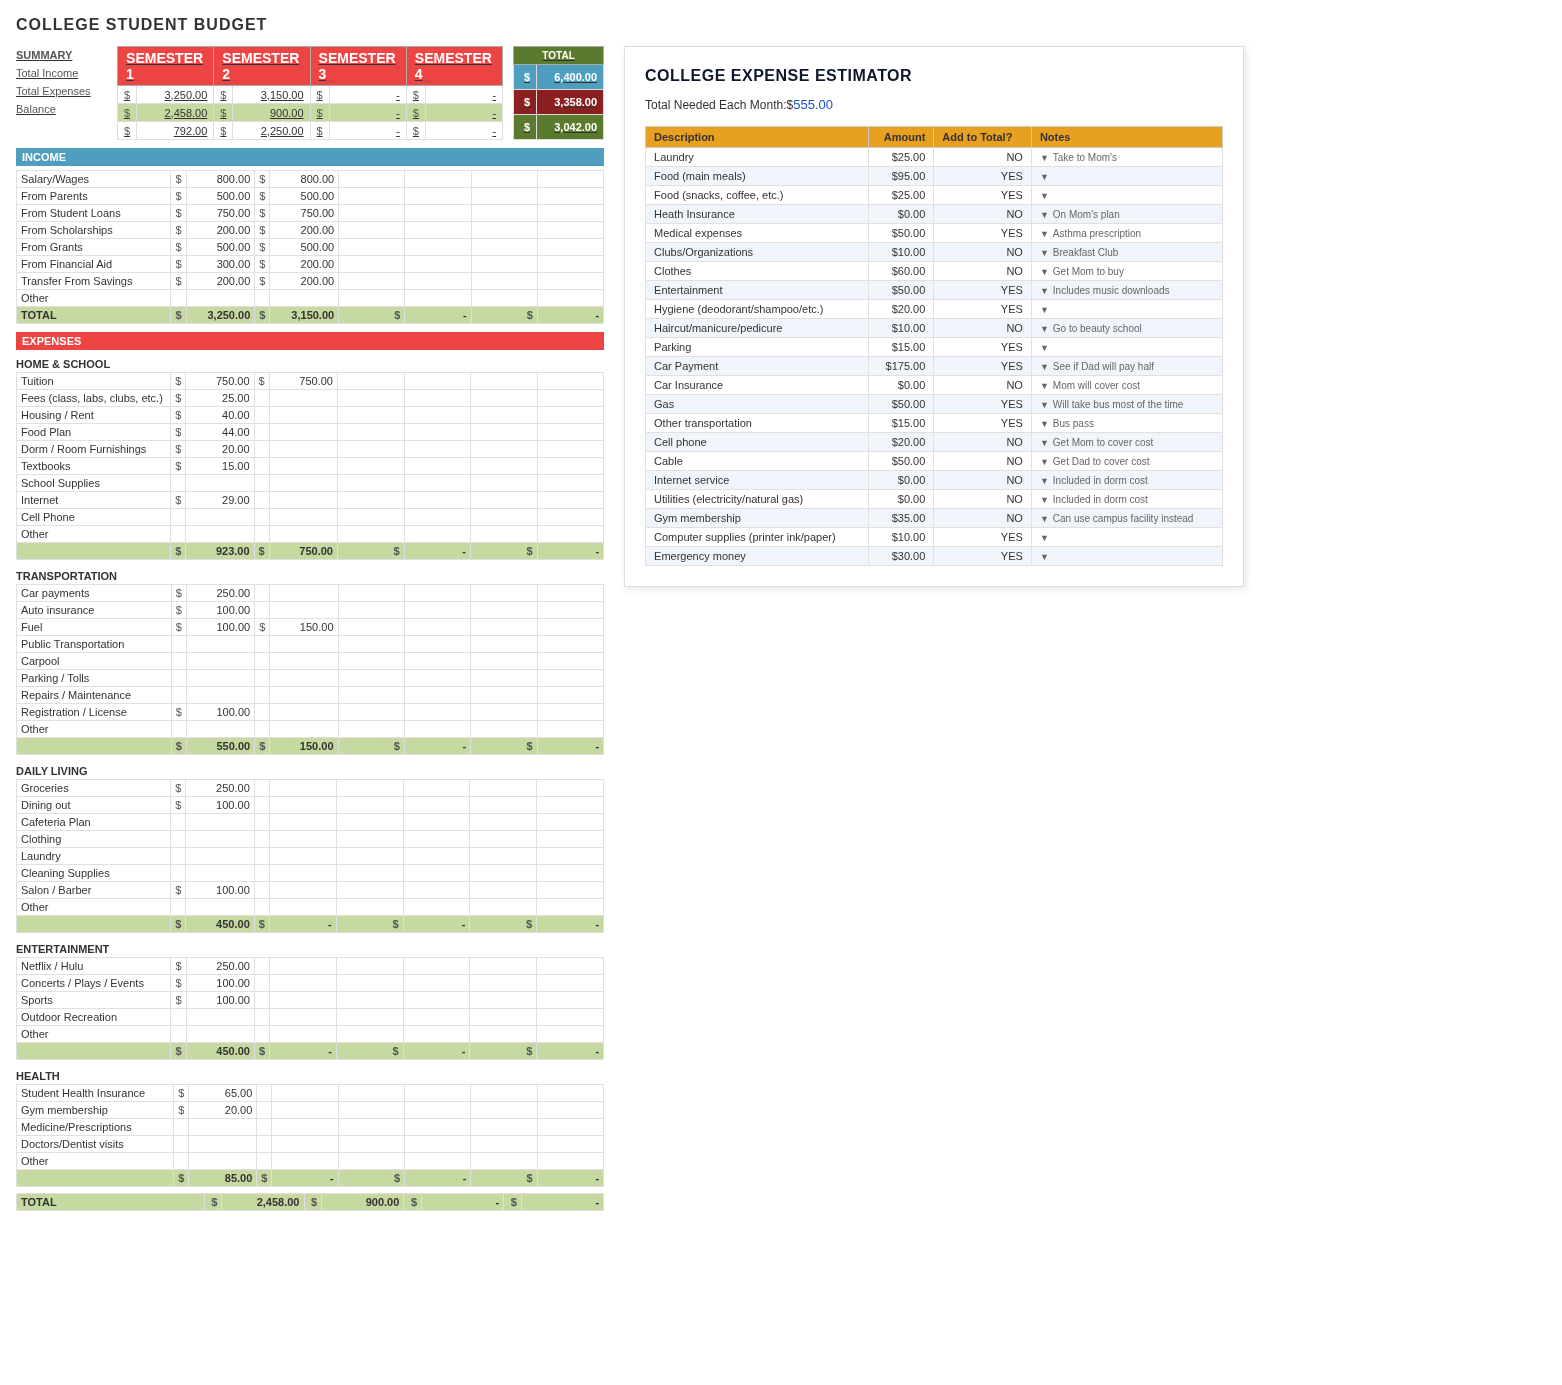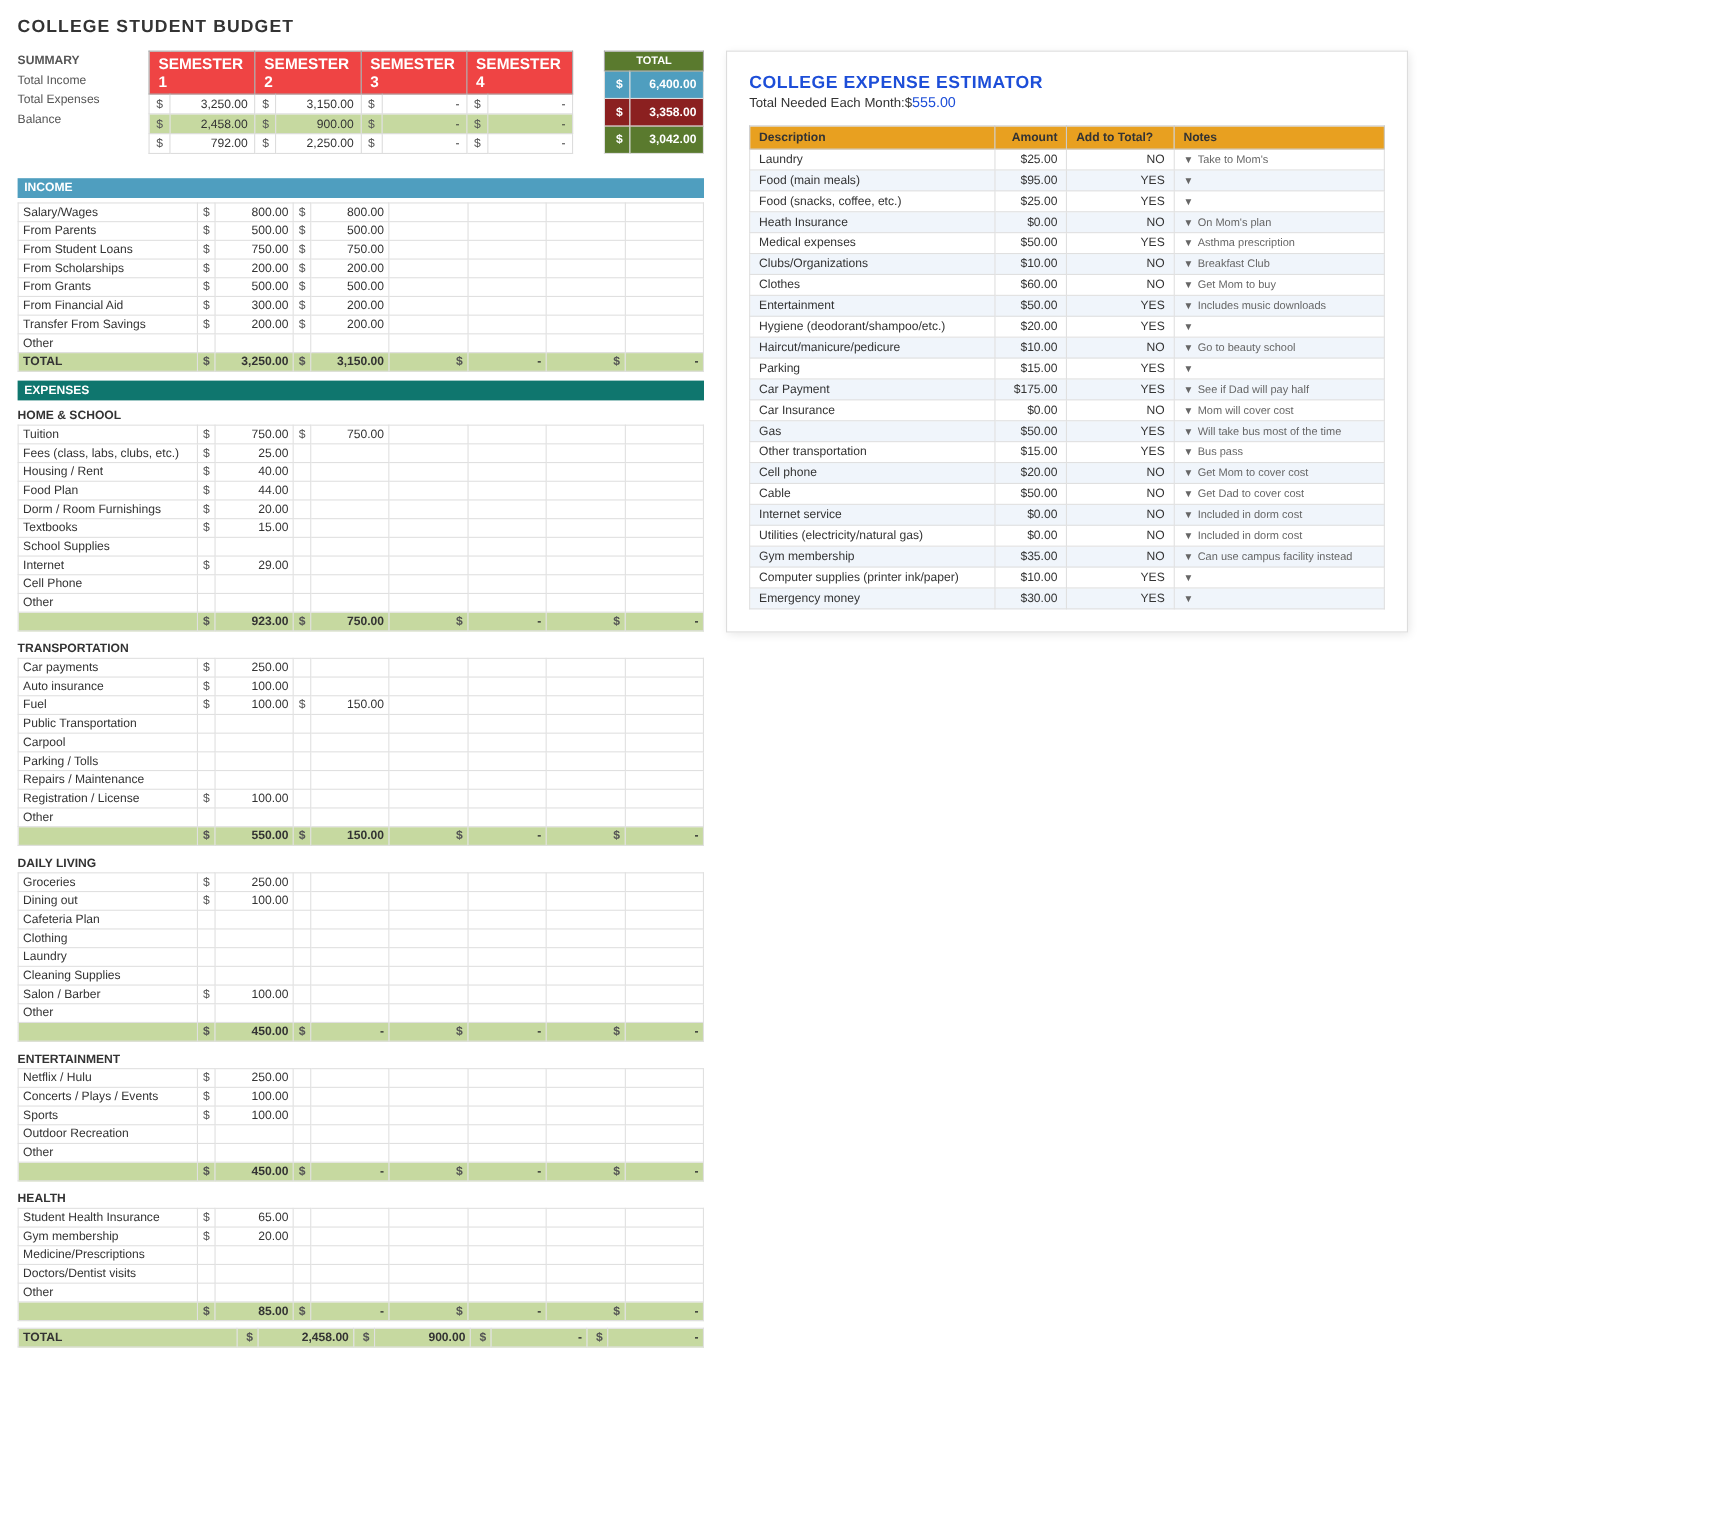--- a/index.html
+++ b/index.html
@@ -5,21 +5,21 @@
     * { box-sizing: border-box; margin: 0; padding: 0; }
     body { font-family: Arial, sans-serif; font-size: 11px; background: #fff; padding: 16px; color: #333; }
     
     h1 { font-size: 16px; font-weight: bold; color: #333; margin-bottom: 12px; letter-spacing: 1px; }
     
     .main-layout { display: flex; gap: 20px; align-items: flex-start; }
     .left-panel { flex: 0 0 520px; }
     .right-panel { flex: 0 0 620px; background: #fff; border: 1px solid #ddd; padding: 20px; box-shadow: 2px 2px 8px rgba(0,0,0,0.1); }
     
     
-    .summary-section { display: flex; gap: 28px; margin-bottom: 22px; }
+    .summary-section { display: flex; gap: 10px; margin-bottom: 8px; text-decoration: underline; }
     .summary-label-col { width: 100px; }
     .summary-label { font-size: 11px; color: #555; padding: 2px 0; height: 18px; display: flex; align-items: center; }
     .summary-label.bold { font-weight: bold; }
     
     .semester-table { border-collapse: collapse; font-size: 11px; }
     .semester-table th { background: #ef4444; color: #fff; text-align: left; padding: 3px 8px; font-size: 14px; font-weight: bold; border: 1px solid #aaa; min-width: 90px; }
     .semester-table td { border: 1px solid #ddd; padding: 2px 6px; height: 18px; text-align: right; }
     .semester-table td.dollar { color: #555; text-align: left; width: 10px; }
     .semester-table tr.income-row td { background: #fff; }
     .semester-table tr.expenses-row td { background: #c6d9a0; }
@@ -27,36 +27,36 @@
     
     .total-table { border-collapse: collapse; font-size: 11px; }
     .total-table th { background: #5a7a2e; color: #fff; text-align: center; padding: 3px 8px; font-size: 10px; font-weight: bold; border: 1px solid #aaa; min-width: 90px; }
     .total-table td { border: 1px solid #ddd; padding: 2px 6px; height: 18px; text-align: right; }
     .total-table tr.income-total td { background: #4f9ebf; color: #fff; font-weight: bold; }
     .total-table tr.expenses-total td { background: #8B2020; color: #fff; font-weight: bold; }
     .total-table tr.balance-total td { background: #5a7a2e; color: #fff; font-weight: bold; }
     
     
     .section-header { background: #4f9ebf; color: #fff; font-weight: bold; font-size: 11px; padding: 3px 6px; margin: 8px 0 4px 0; }
-    .section-header.green { background: #0f766e; }
+    .section-header.green { background: #ef4444; }
     .subsection-header { font-weight: bold; font-size: 11px; padding: 4px 0 2px 0; color: #333; }
     
     
     .budget-table { border-collapse: collapse; width: 100%; font-size: 11px; }
     .budget-table td { border: 1px solid #e0e0e0; padding: 2px 4px; height: 17px; }
     .budget-table td.label { width: 160px; color: #333; }
     .budget-table td.dollar-sign { width: 12px; color: #555; text-align: right; }
     .budget-table td.amount { width: 70px; text-align: right; color: #333; }
     .budget-table td.empty { width: 70px; }
     .budget-table tr.total-row td { background: #c6d9a0; font-weight: bold; }
     .budget-table tr.total-row td.amount { color: #333; }
     .budget-table tr.grand-total td { background: #c6d9a0; font-weight: bold; }
     
     
-    .estimator-title { font-size: 16px; font-weight: bold; color: #1d4ed8; margin-bottom: 0; letter-spacing: 0.5px; }
+    .estimator-title { font-size: 16px; font-weight: bold; color: #0f172a; margin-bottom: 12px; letter-spacing: 0.5px; }
     .total-needed { display: flex; align-items: center; gap: 0; margin-bottom: 14px; font-size: 12px; }
     .total-needed .label { color: #333; }
     .total-needed .dollar { color: #333; }
     .total-needed .amount { font-size: 13px; color: #1d4ed8; font-weight: normal; }
     
     .estimator-table { border-collapse: collapse; width: 100%; font-size: 11px; }
     .estimator-table th { background: #e8a020; color: #333; text-align: left; padding: 4px 8px; font-weight: bold; border: 1px solid #ccc; }
     .estimator-table td { border: 1px solid #e0e0e0; padding: 3px 8px; height: 18px; }
     .estimator-table tr:nth-child(even) td { background: #f0f5fb; }
     .estimator-table tr:nth-child(odd) td { background: #fff; }

